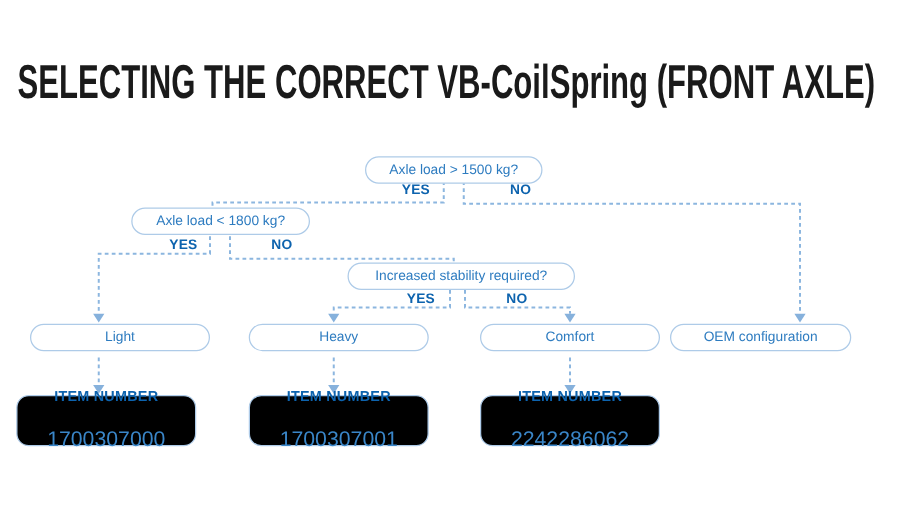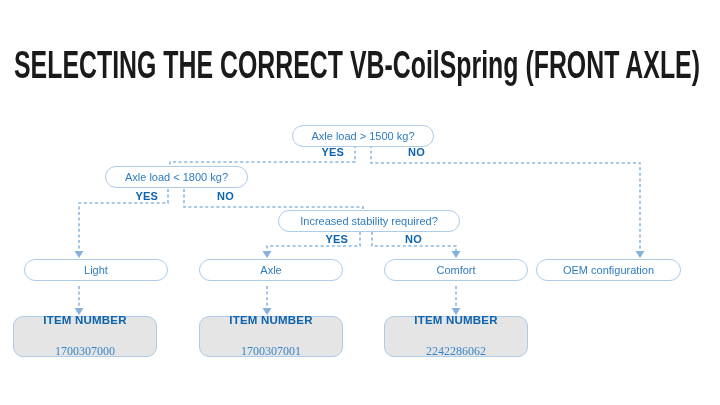--- a/index.html
+++ b/index.html
@@ -19,25 +19,25 @@
     position:absolute;box-sizing:border-box;height:22px;border:1.5px solid #aecbe8;
     border-radius:11px;display:flex;align-items:center;justify-content:center;
     color:#2e7cc0;font-size:11px;background:#ffffff;
   }
   .qlabel{
     position:absolute;width:44px;text-align:right;color:#0d63ae;
     font-size:11px;font-weight:bold;letter-spacing:.2px;
   }
   .itembox{
     position:absolute;box-sizing:border-box;width:144px;height:41px;top:316px;
-    border:1.5px solid #aecbe8;border-radius:10px;background:#e5e5e5;
+    border:1.5px solid #aecbe8;border-radius:10px;background:#000000;
     display:flex;flex-direction:column;align-items:center;justify-content:center;gap:18px;
   }
   .itembox .item-label{color:#0d63ae;font-size:11.5px;font-weight:bold;letter-spacing:.2px;}
-  .itembox .item-number{color:#3a86c8;font-size:12px;font-family:Liberation Serif, serif;}
+  .itembox .item-number{color:#3a86c8;font-size:17px;}
 </style>
 </head>
 <body>
 
 <div class="page">
 
   <svg class="title-svg" viewBox="0 0 720 100">
     <text x="14" y="78" textLength="686" lengthAdjust="spacingAndGlyphs">SELECTING THE CORRECT VB-CoilSpring (FRONT AXLE)</text>
   </svg>
 
@@ -73,21 +73,21 @@
 
   <div class="pill" style="left:105px;top:166px;width:143px;">Axle load &lt; 1800 kg?</div>
   <div class="qlabel" style="left:114px;top:190px;">YES</div>
   <div class="qlabel" style="left:190px;top:190px;">NO</div>
 
   <div class="pill" style="left:278px;top:210px;width:182px;text-align:center;">Increased stability required?</div>
   <div class="qlabel" style="left:304px;top:233px;">YES</div>
   <div class="qlabel" style="left:378px;top:233px;">NO</div>
 
   <div class="pill" style="left:24px;top:259px;width:144px;">Light</div>
-  <div class="pill" style="left:199px;top:259px;width:144px;">Axle</div>
+  <div class="pill" style="left:199px;top:259px;width:144px;">Heavy</div>
   <div class="pill" style="left:384px;top:259px;width:144px;">Comfort</div>
   <div class="pill" style="left:536px;top:259px;width:145px;">OEM configuration</div>
 
   <div class="itembox" style="left:13px;">
     <div class="item-label">ITEM NUMBER</div>
     <div class="item-number">1700307000</div>
   </div>
   <div class="itembox" style="left:199px;">
     <div class="item-label">ITEM NUMBER</div>
     <div class="item-number">1700307001</div>

